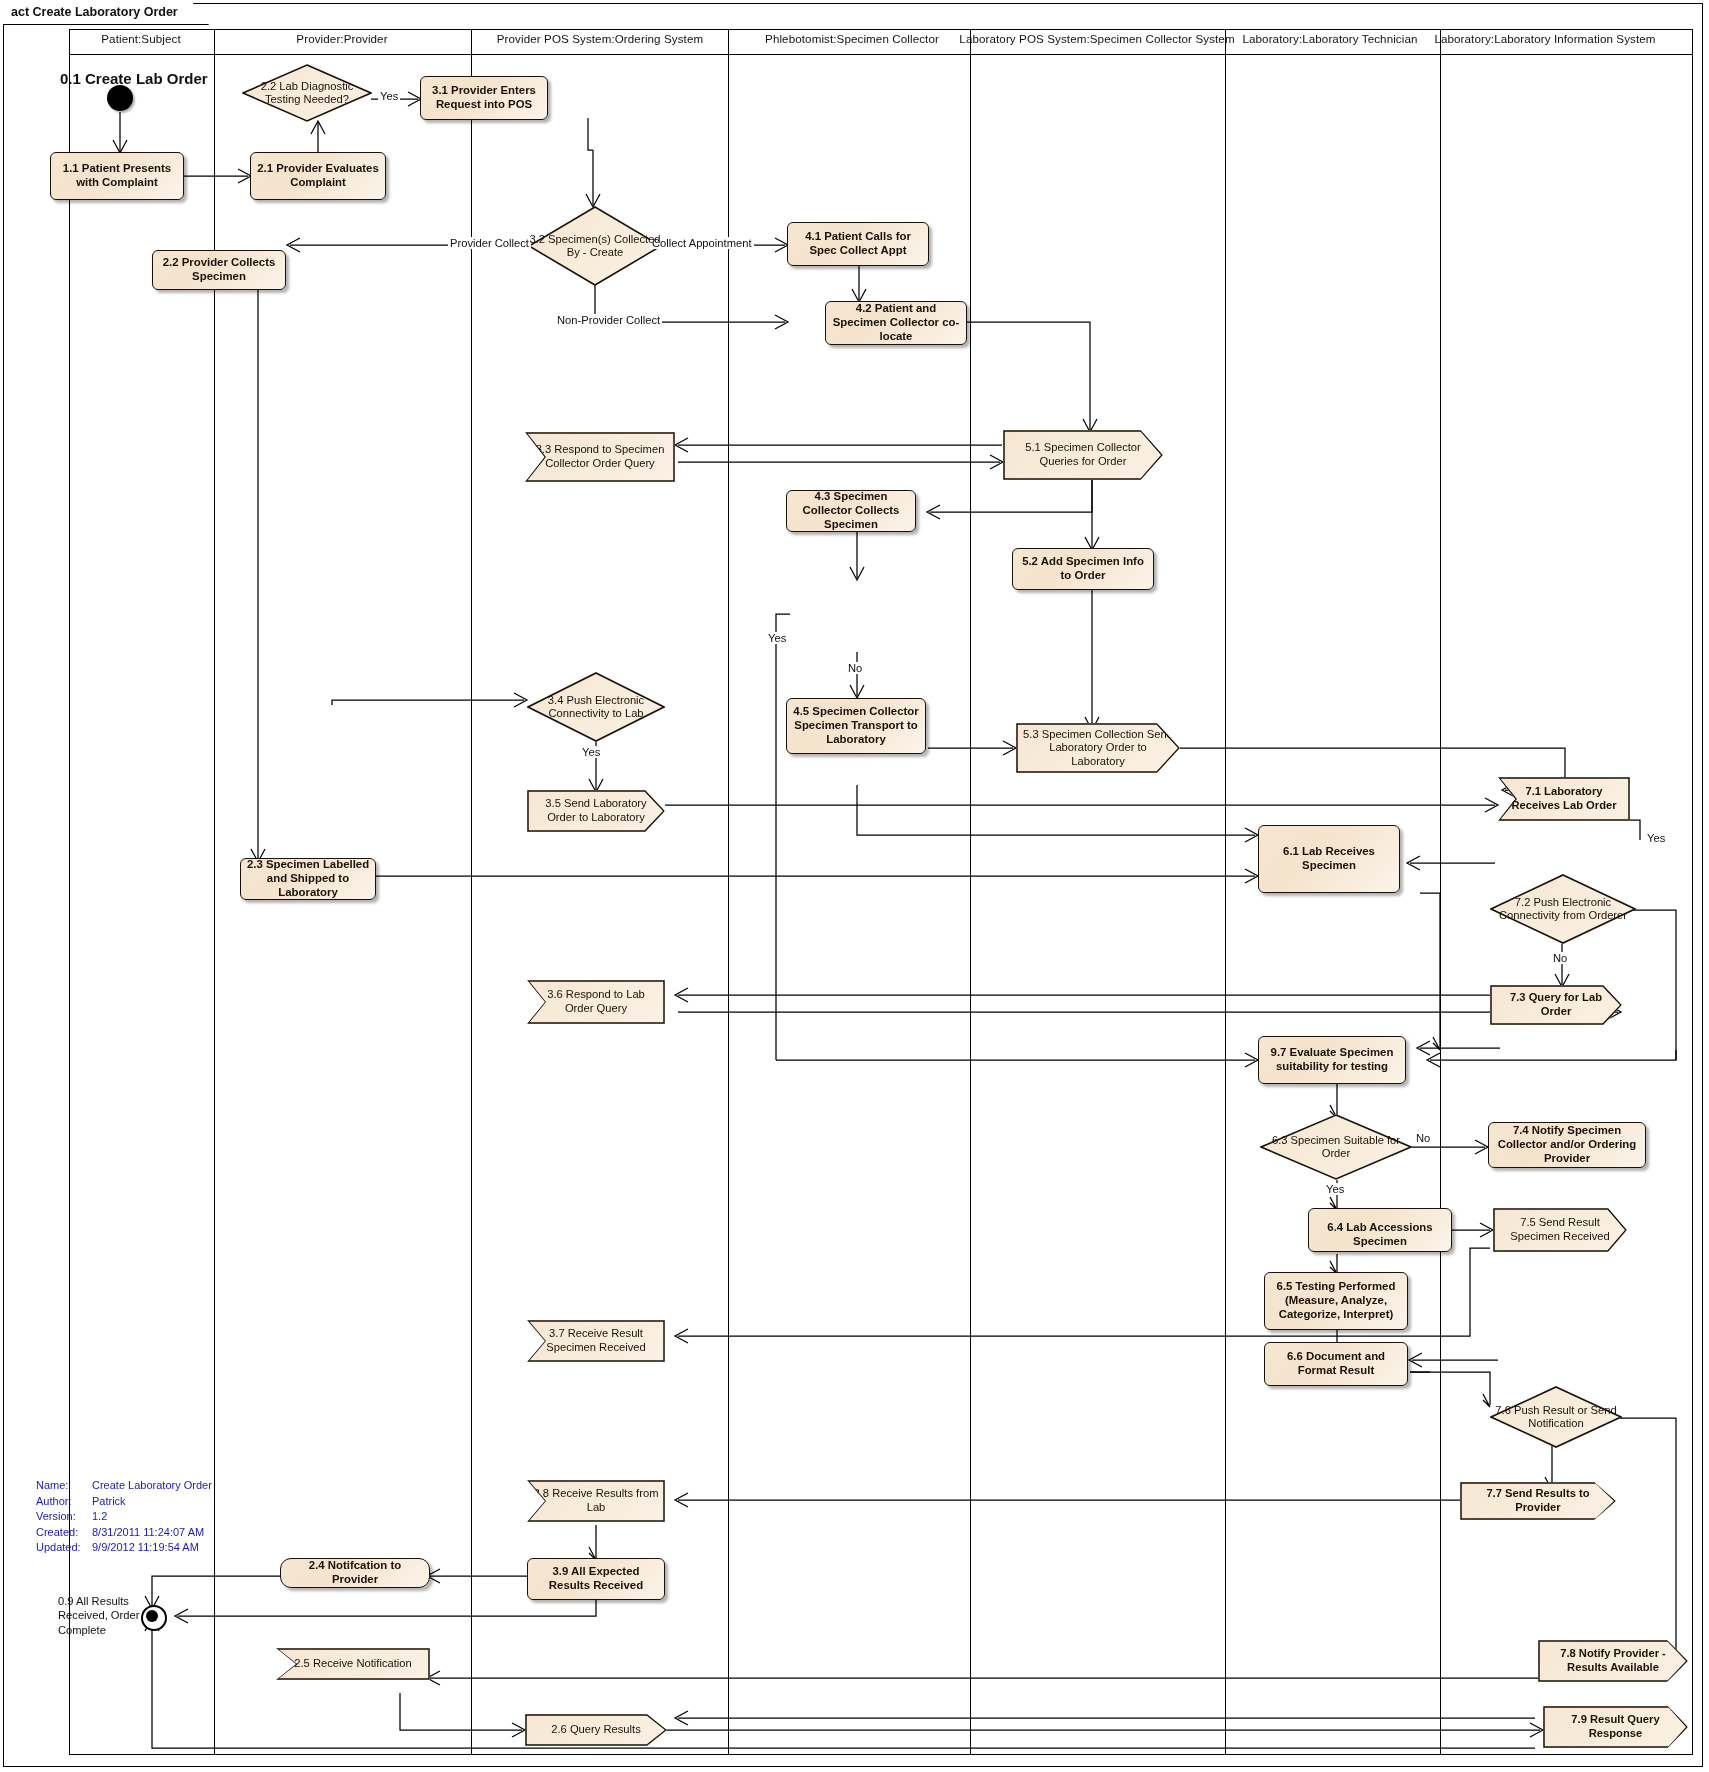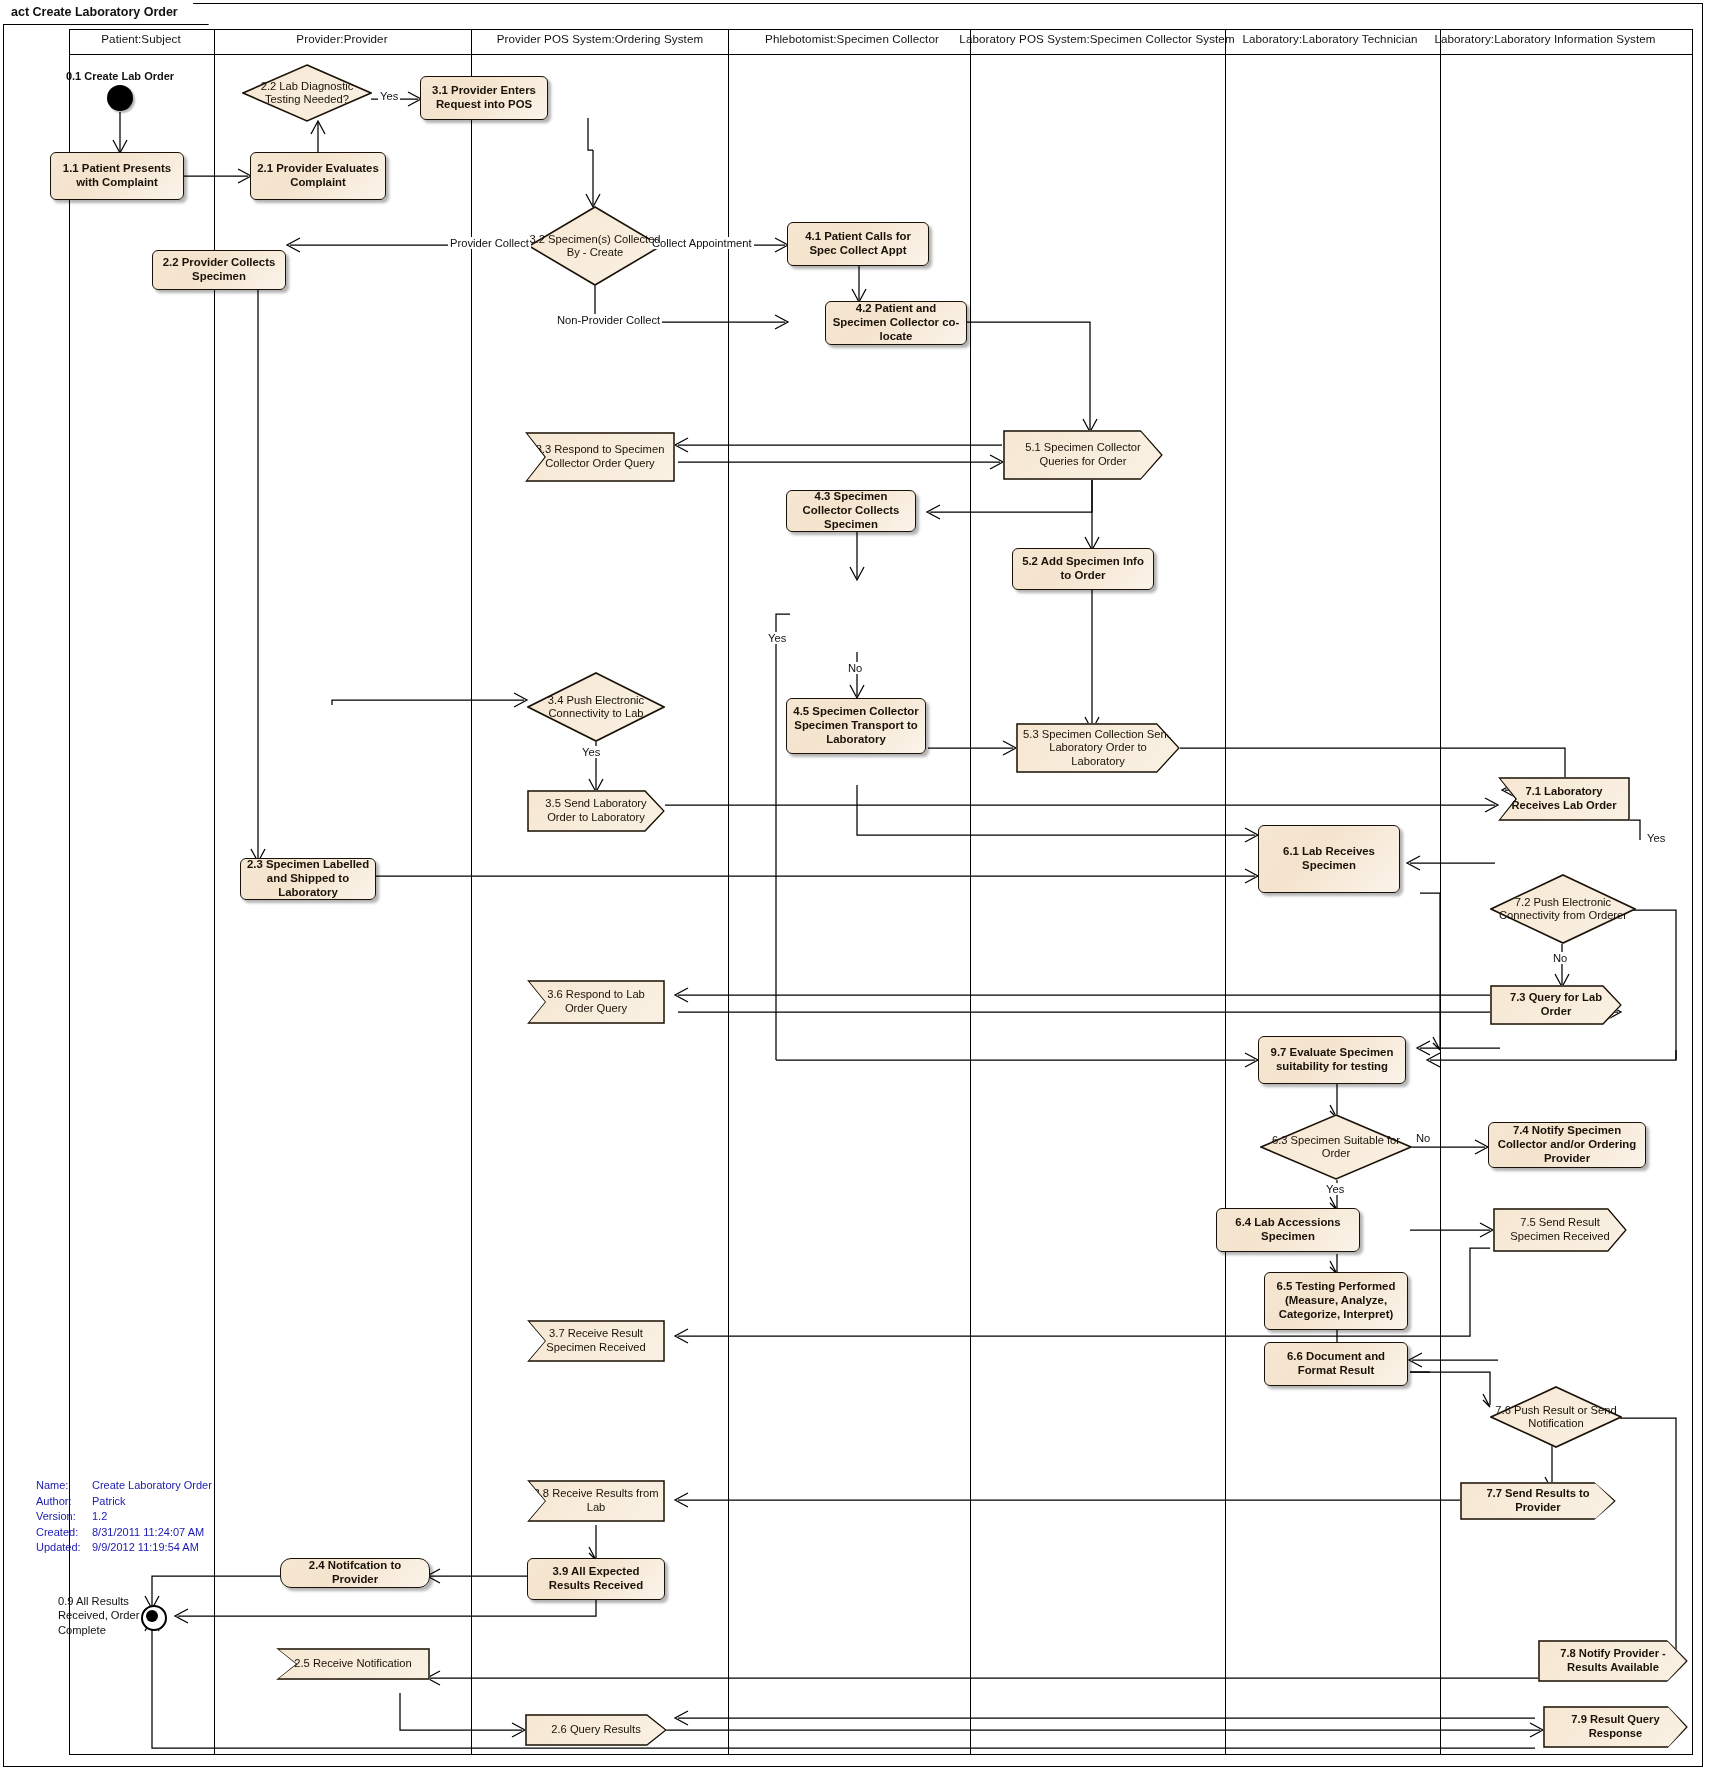--- a/index.html
+++ b/index.html
@@ -48,21 +48,21 @@
      box-shadow:3px 3px 3px rgba(0,0,0,.28);}
   .recv .ol{position:absolute;inset:0;}
   .sigtxt{position:relative;z-index:3;width:100%;text-align:center;font-size:11.2px;line-height:1.22;color:#1a1208;}
   .sigtxt.b{font-weight:bold;}
 
   .initial{position:absolute;border-radius:50%;background:#000;box-shadow:2px 2px 2px rgba(0,0,0,.3);}
   .finalring{position:absolute;border-radius:50%;border:2.2px solid #000;background:#fff;}
   .finaldot{position:absolute;border-radius:50%;background:#000;}
 
   .lbl{position:absolute;font-size:11.2px;color:#111;white-space:nowrap;background:#fff;padding:0 2px;}
-  .nodelabel{position:absolute;font-size:11px;font-weight:bold;color:#111;white-space:nowrap;text-align:center;}
+  .nodelabel{position:absolute;font-size:15px;font-weight:bold;color:#111;white-space:nowrap;text-align:center;}
   .finallabel{position:absolute;font-size:11.2px;color:#111;line-height:1.28;}
 
   
   .meta{position:absolute;font-size:11px;color:#1a1ab0;line-height:1.42;}
   .meta .k{display:inline-block;width:56px;}
   .meta .v{display:inline-block;}
 
   svg.edges{position:absolute;left:0;top:0;width:1709px;height:1772px;pointer-events:none;}
   svg.edges line,svg.edges path,svg.edges polyline{stroke:#000;stroke-width:1.25;fill:none;}
   .ahead{stroke:#000;stroke-width:1.25;fill:none;}
@@ -408,21 +408,21 @@
     <svg class="dline" viewBox="0 0 152 66" preserveAspectRatio="none">
         <polygon points="76,1 151,33 76,65 1,33" fill="none" stroke="#1a1208" stroke-width="1.6" vector-effect="non-scaling-stroke"></polygon>
       </svg>
     <div class="dtxt">6.3 Specimen Suitable for Order</div>
     </div>
 
   <div class="node act" style="left:1488px;top:1122px;width:158px;height:46px;">
     <span>7.4 Notify Specimen Collector and/or Ordering Provider</span>
     </div>
 
-  <div class="node act" style="left:1216px;top:1208px;width:144px;height:44px;">
+  <div class="node act" style="left:1308px;top:1208px;width:144px;height:44px;align-items:flex-end;">
     <span>6.4 Lab Accessions Specimen</span>
     </div>
 
   <div class="node send" style="left:1493px;top:1208px;width:134px;height:44px;">
     <svg class="ol" viewBox="0 0 134 44" preserveAspectRatio="none">
         <polygon points="1,1 115,1 133,22 115,43 1,43" fill="none" stroke="#1a1208" stroke-width="1.5" vector-effect="non-scaling-stroke"></polygon>
       </svg>
     <div class="sigtxt">7.5 Send Result Specimen Received</div>
     </div>
 

